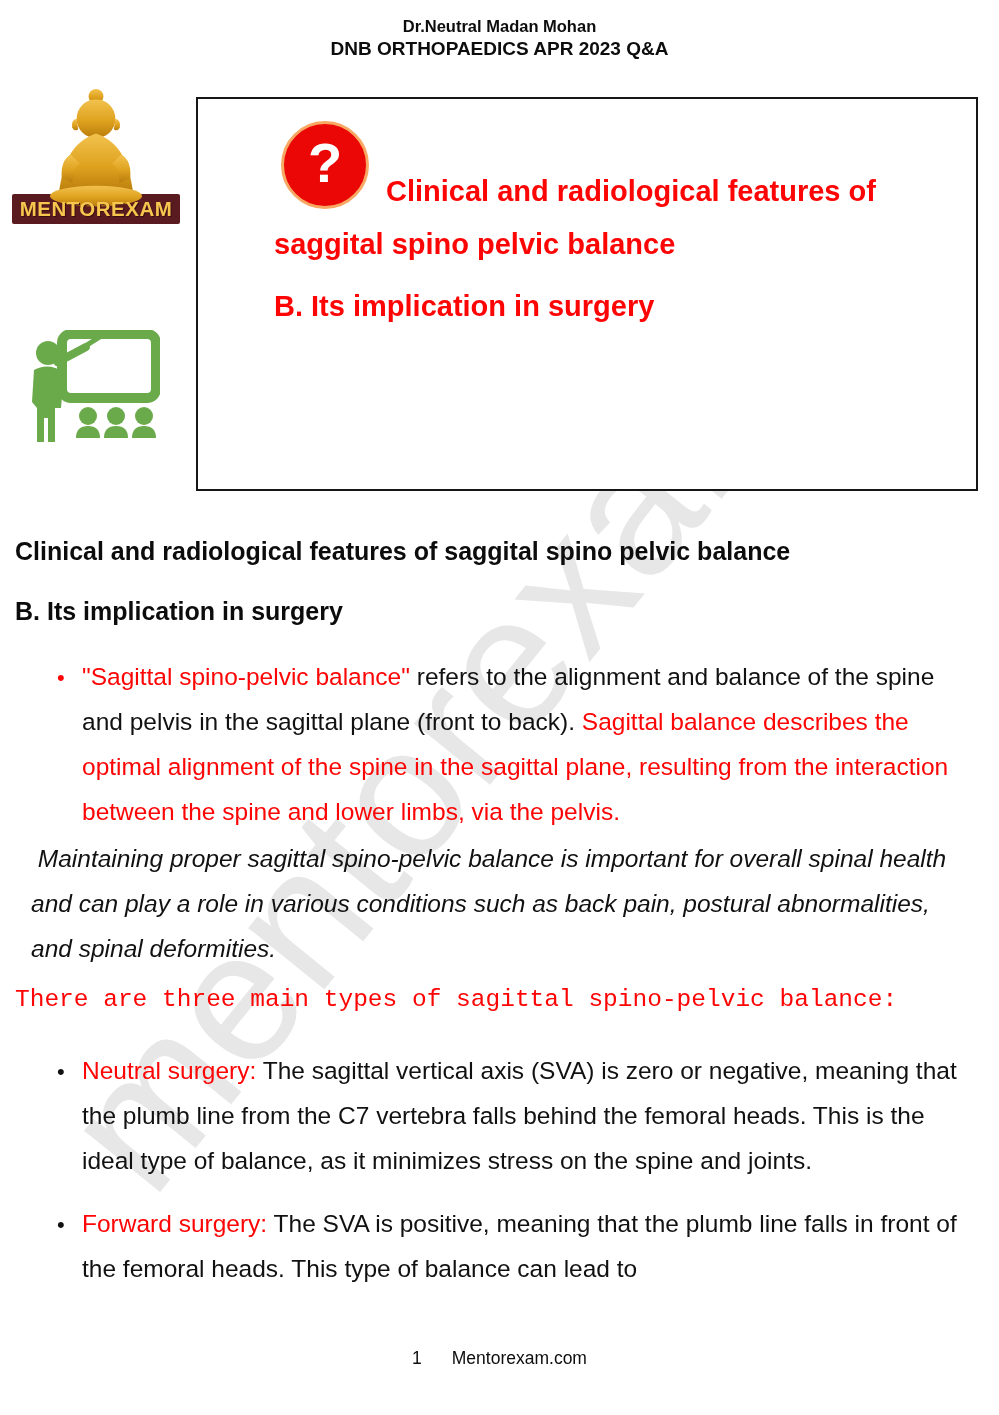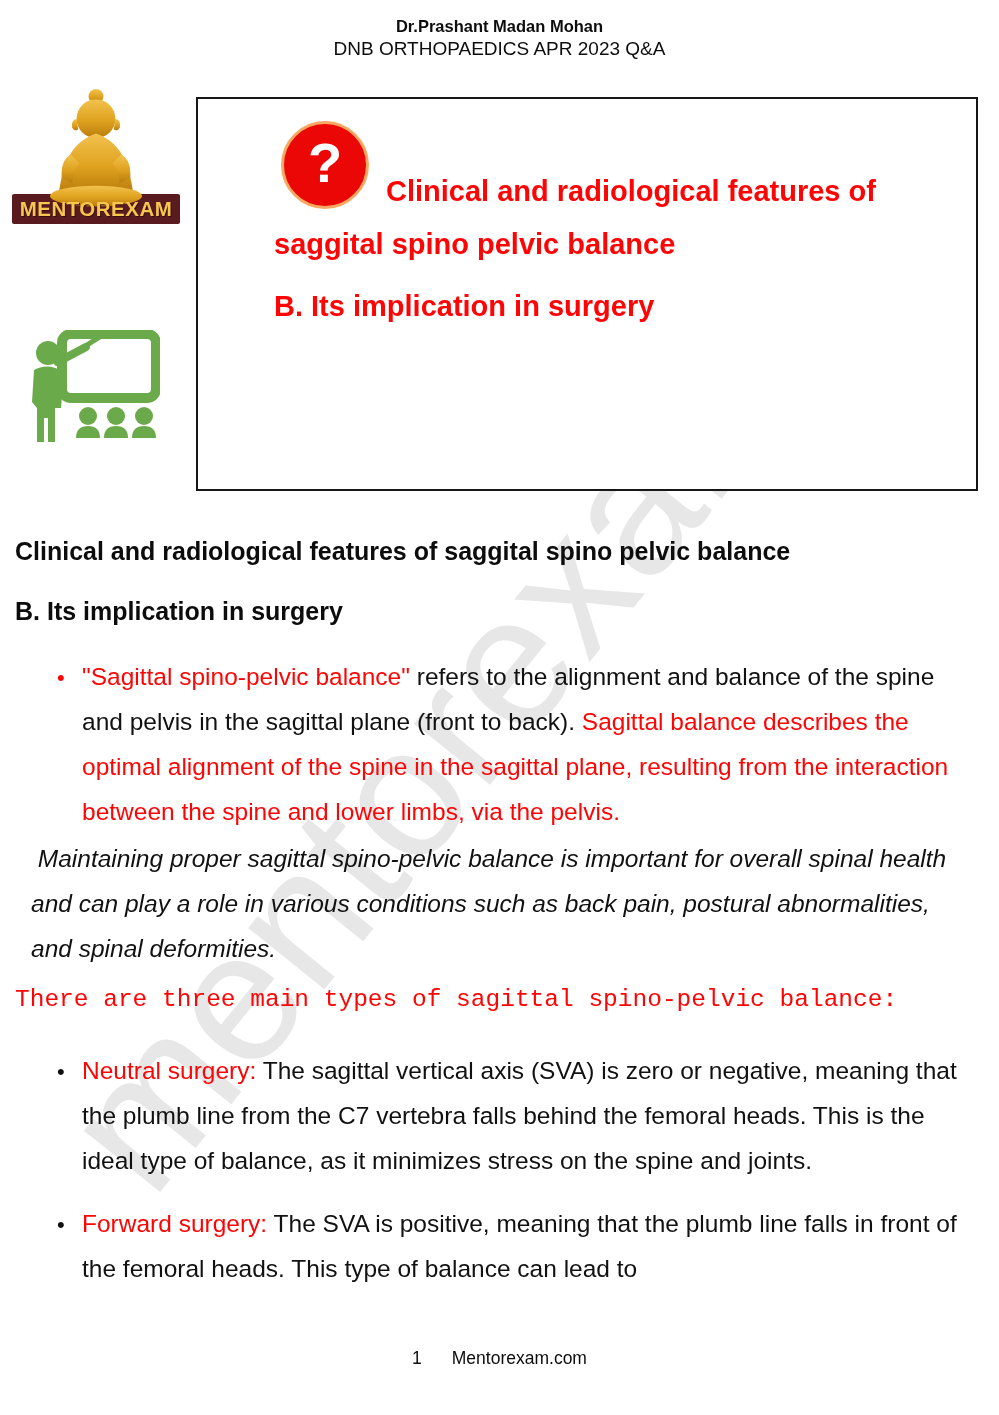--- a/index.html
+++ b/index.html
@@ -27,21 +27,21 @@
     z-index: 0;
     user-select: none;
   }
 
   
   .page-header {
     position: absolute; left: 0; top: 16px; width: 100%;
     text-align: center; z-index: 1;
   }
   .hdr-author { font-size: 16.5px; font-weight: 600; line-height: 21px; color:#0d0d0d; }
-  .hdr-course { font-size: 19px;  font-weight: 400; line-height: 23px; color:#0d0d0d; }
+  .hdr-course { font-size: 19px;  font-weight: 700; line-height: 23px; color:#0d0d0d; }
 
   
   .logo { position: absolute; left: 12px; top: 86px; width: 168px; z-index: 1; text-align: center; }
   .logo svg { display:block; margin: 0 auto; }
   .logo-banner {
     margin-top: -14px;
     background: #5a1b20;
     color: #f6c64e;
     font-weight: 800;
     font-size: 20.5px;
@@ -116,21 +116,21 @@
     display: flex; justify-content: center; gap: 30px;
     font-size: 17.5px; color: #0d0d0d; z-index: 1;
   }
 </style>
 </head>
 <body>
 
 <div class="watermark">mentorexam</div>
 
 <header class="page-header">
-  <div class="hdr-author">Dr.Prashant Madan Mohan</div>
+  <div class="hdr-author">Dr.Neutral Madan Mohan</div>
   <div class="hdr-course">DNB ORTHOPAEDICS APR 2023 Q&amp;A</div>
 </header>
 
 <div class="logo">
   <svg width="150" height="122" viewBox="0 0 100 82" aria-hidden="true">
     <defs>
       <linearGradient id="gold" x1="0" y1="0" x2="0" y2="1">
         <stop offset="0" stop-color="#f2c24e"></stop>
         <stop offset="0.55" stop-color="#dfa21f"></stop>
         <stop offset="1" stop-color="#b97c0c"></stop>

